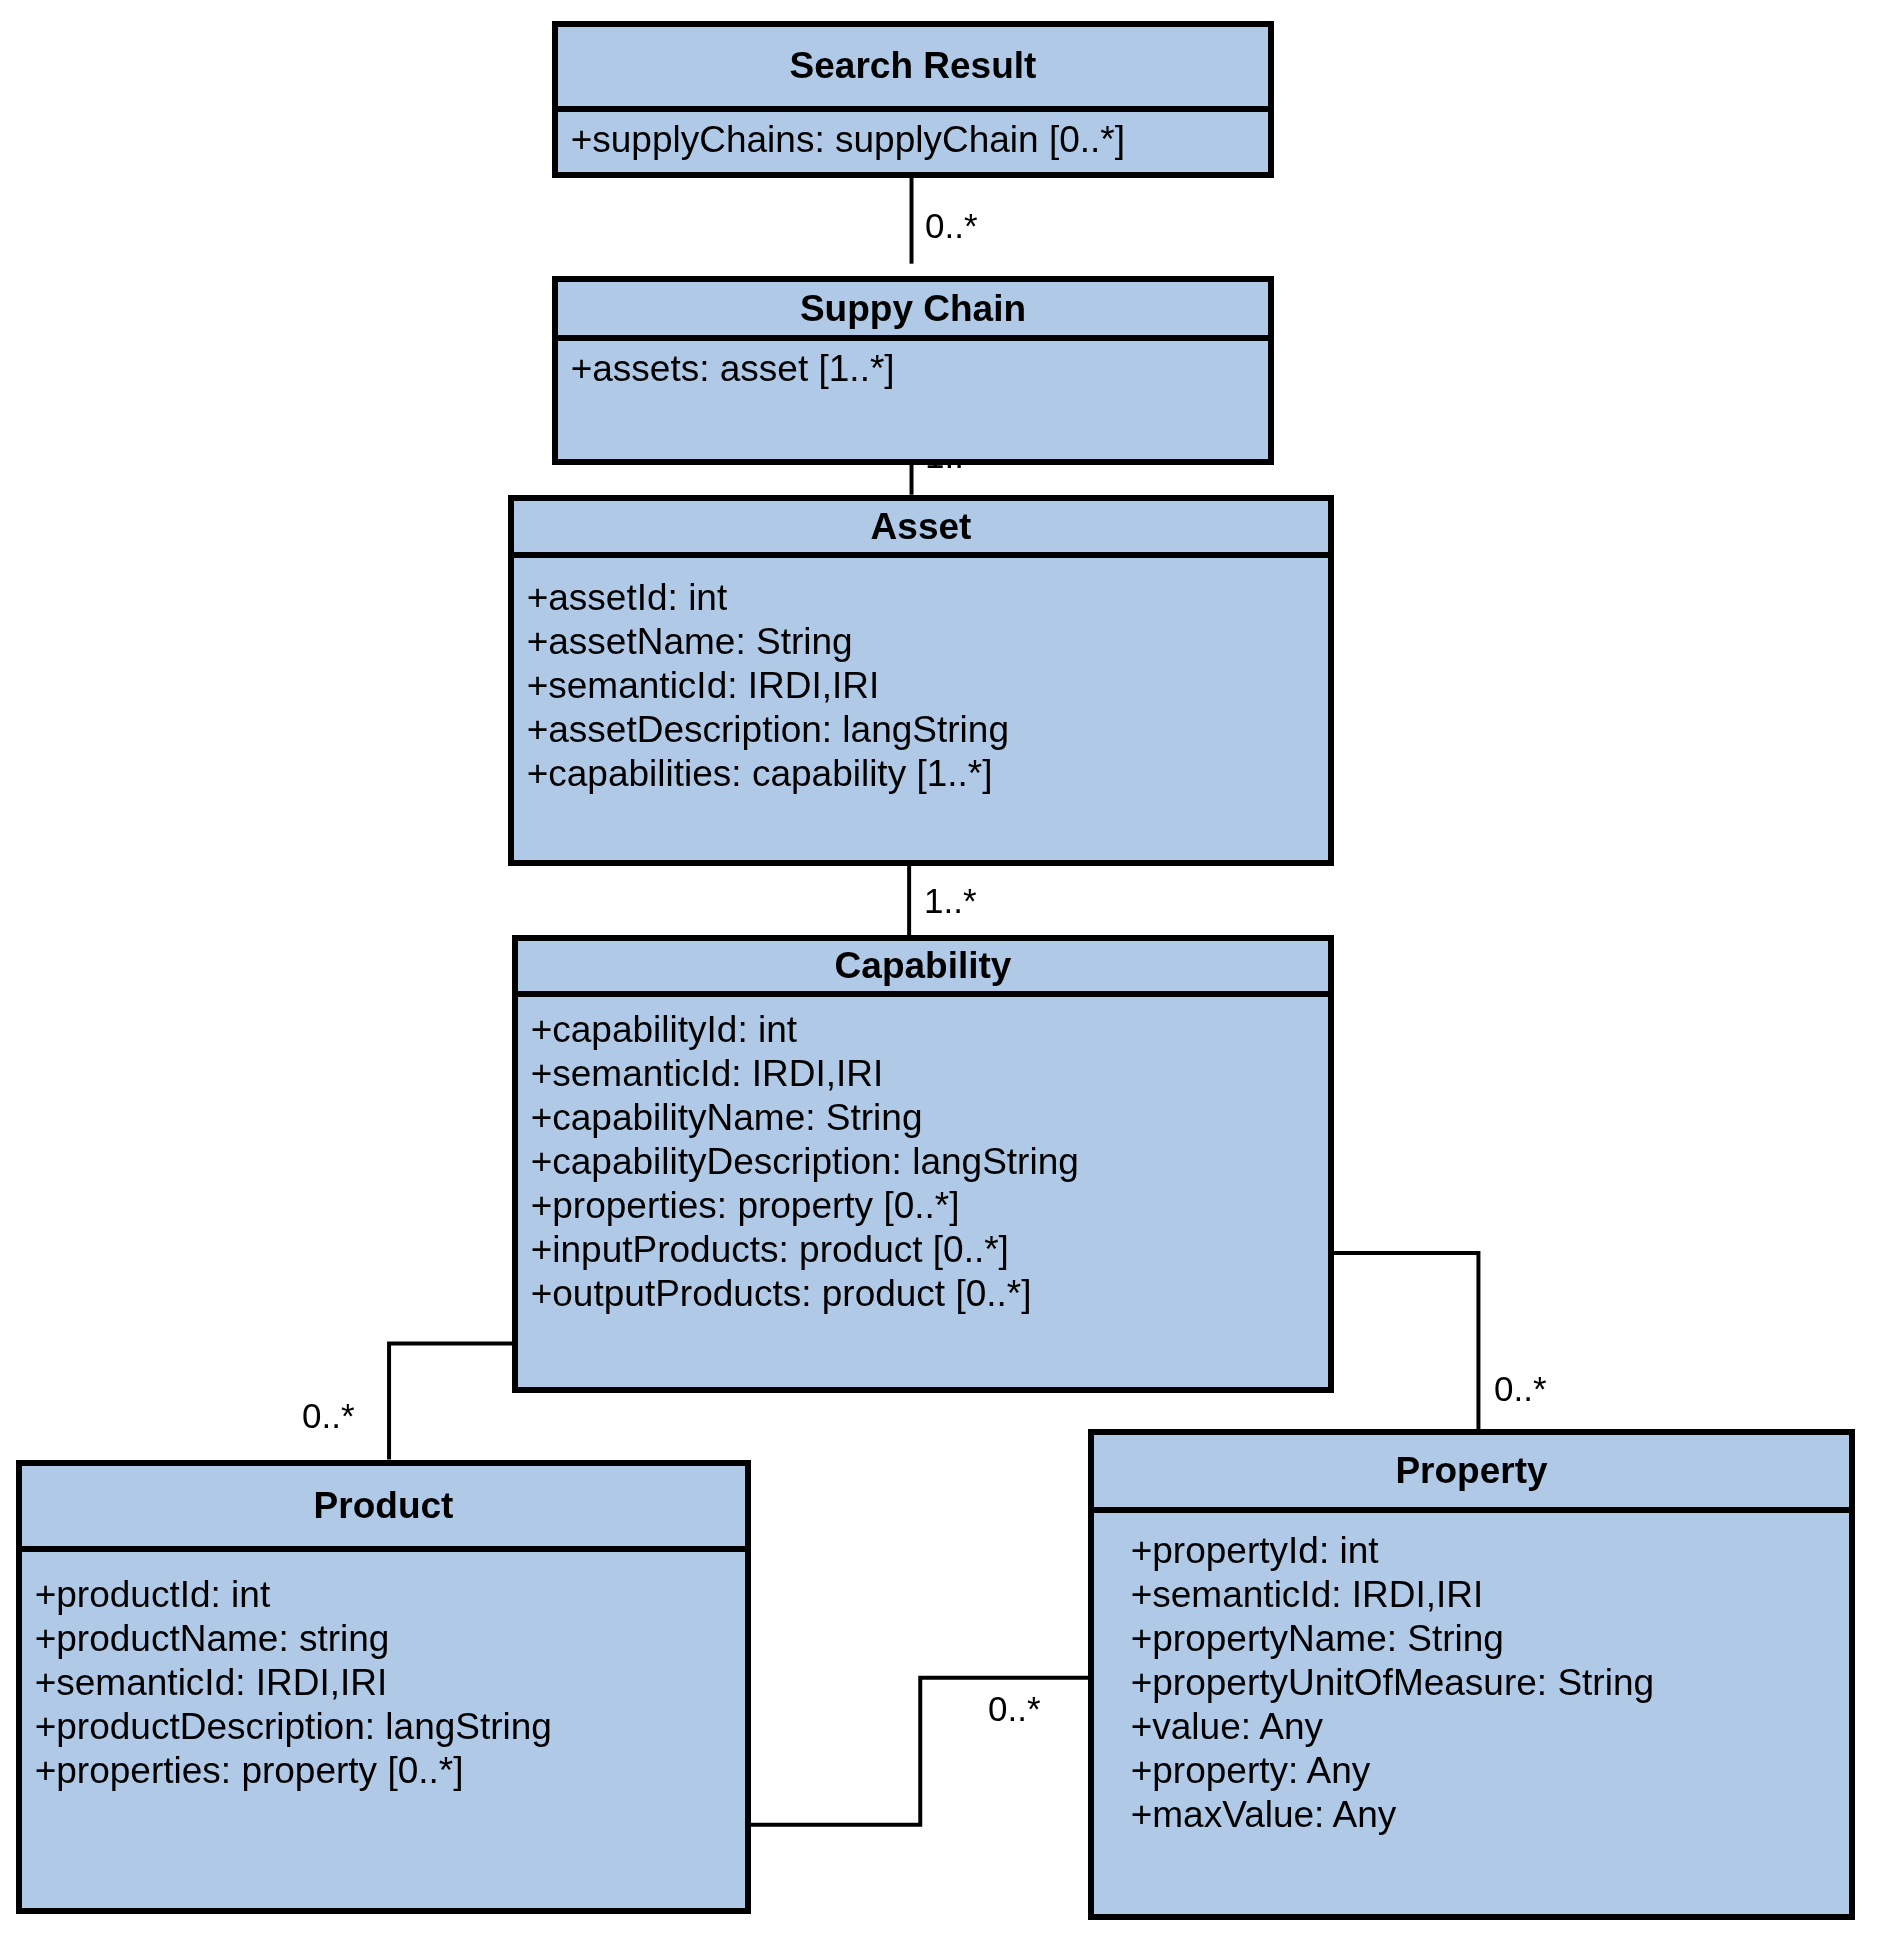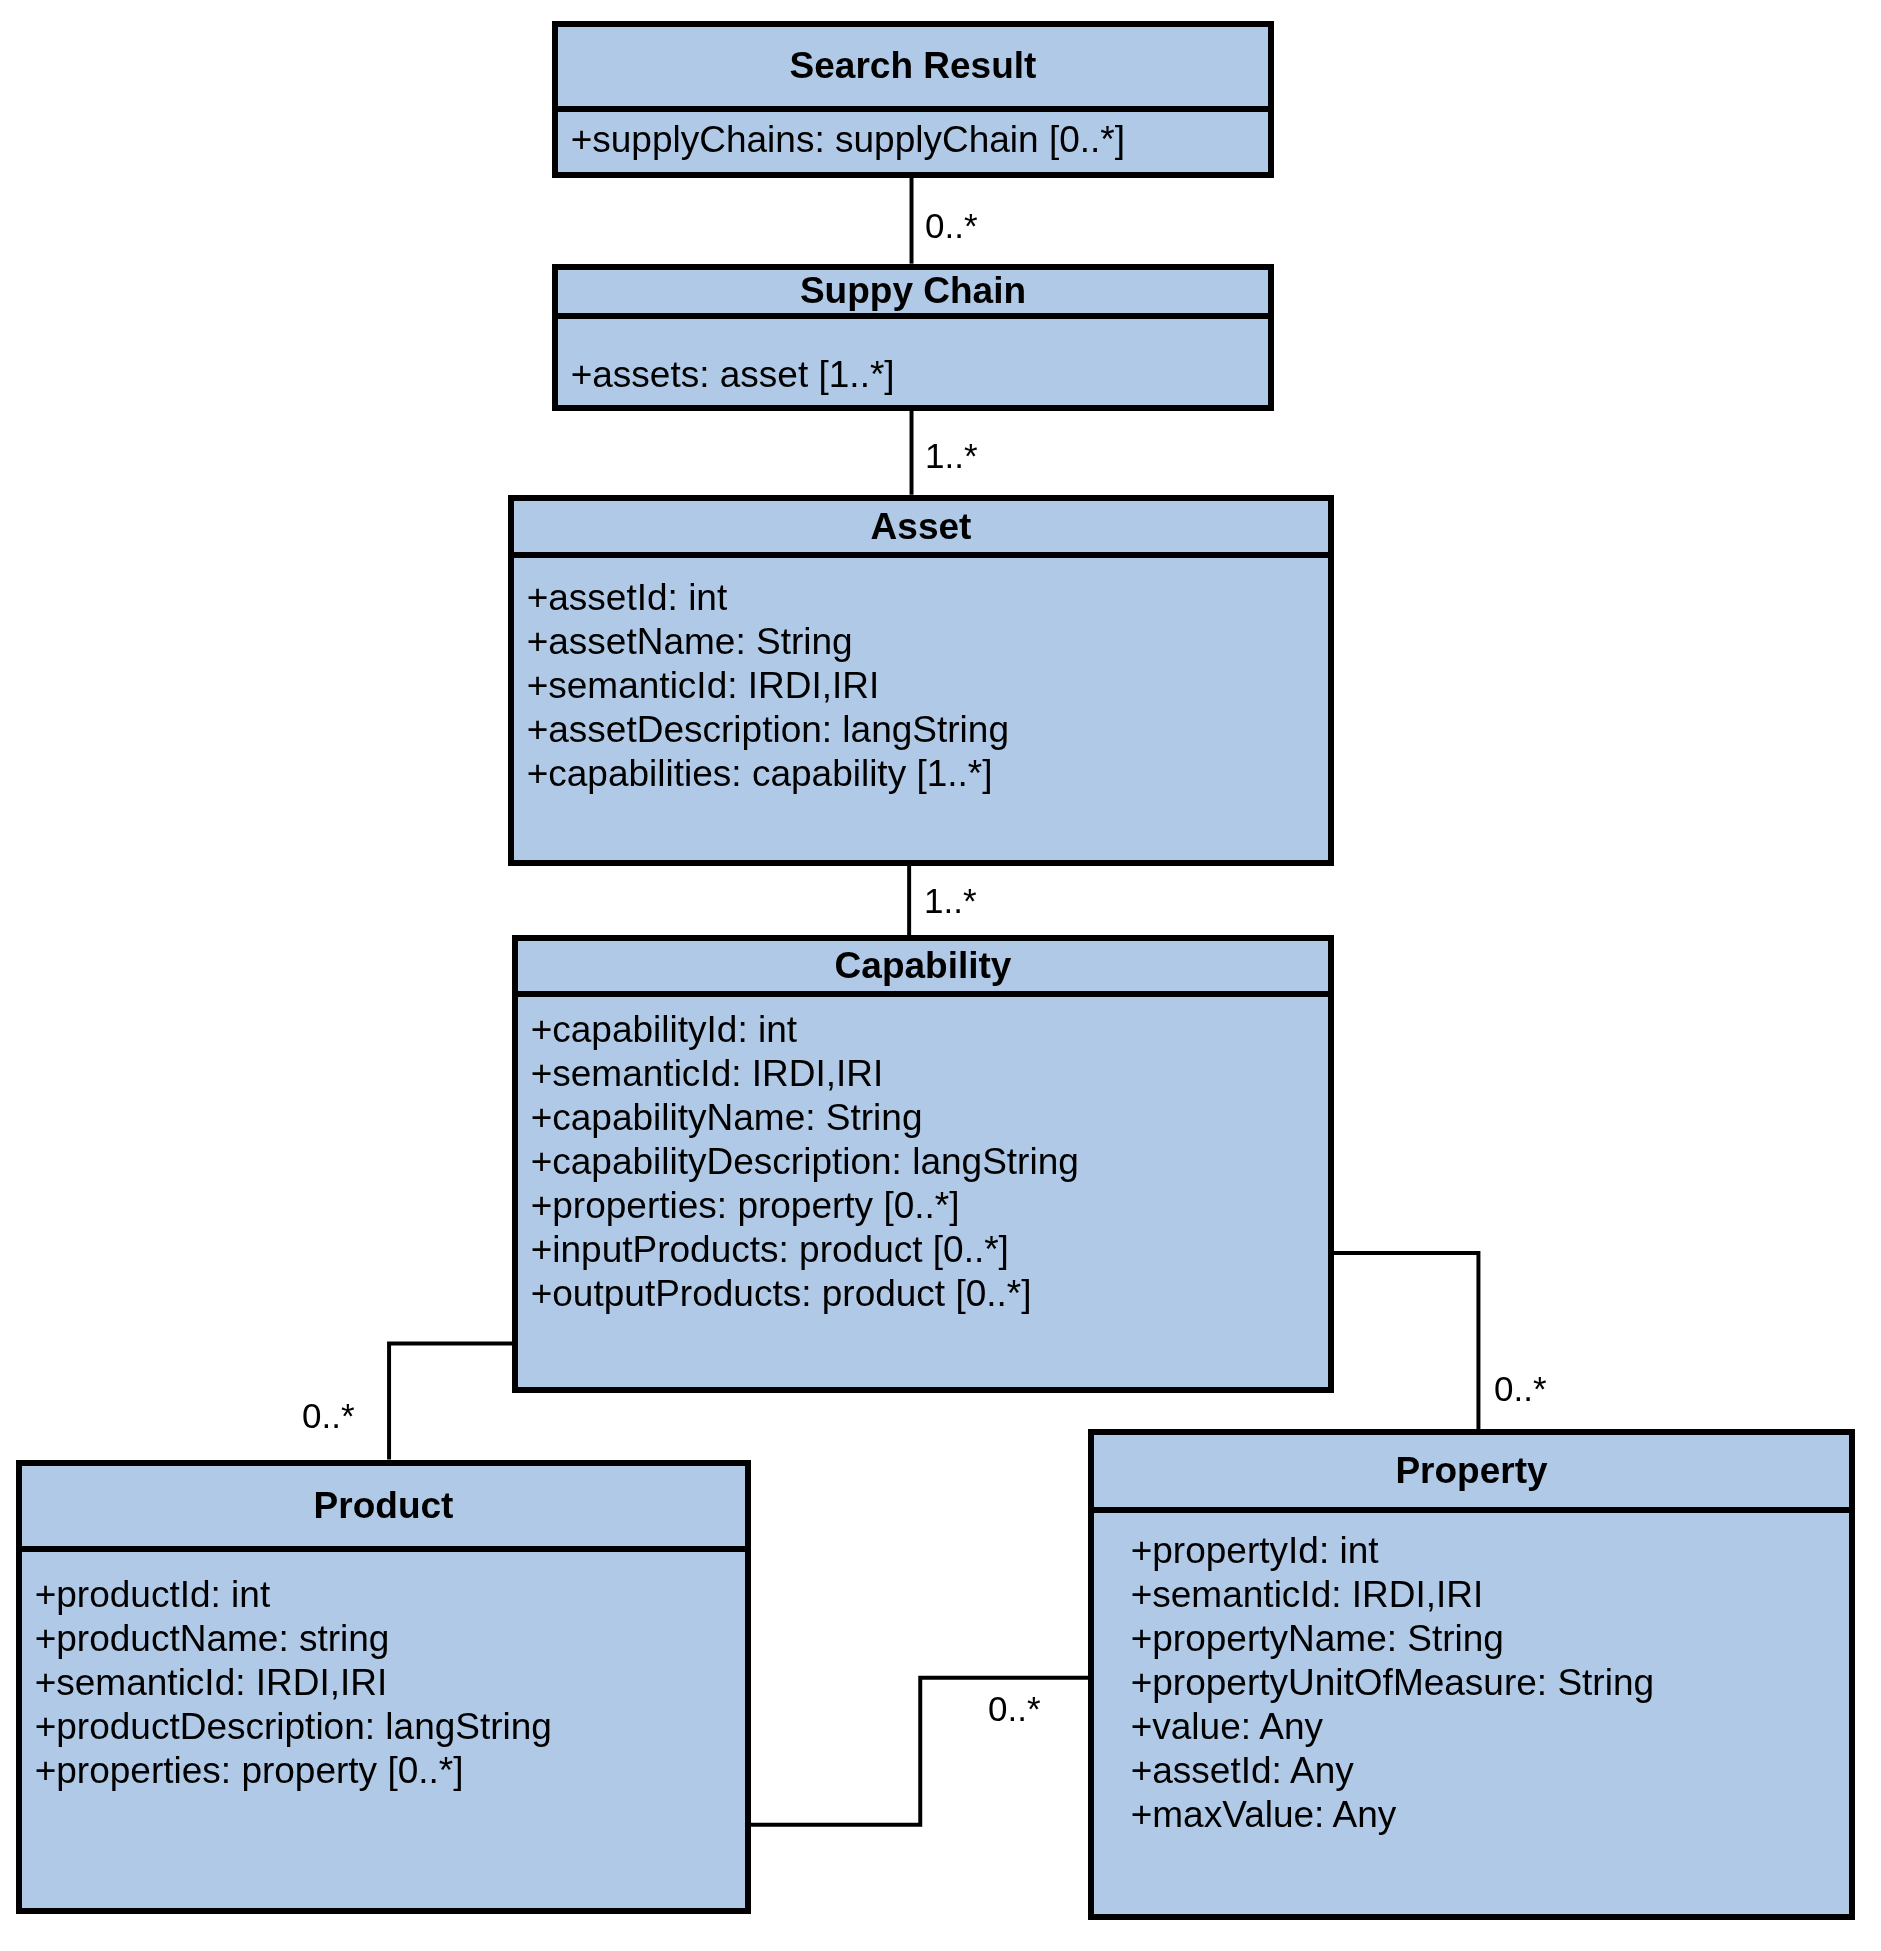--- a/index.html
+++ b/index.html
@@ -104,21 +104,21 @@
   <div class="mult" style="left:1494px; top:1371px;">0..*</div>
   <div class="mult" style="left:988px; top:1691px;">0..*</div>
 
   <div class="uml-class sz-sm" style="left:552px; top:20.6px; width:722px; height:157px;">
     <div class="uml-header" style="height:85px;text-align:right;">Search Result</div>
     <div class="uml-attrs" style="padding-top:6.4px;">
       <div class="uml-attr">+supplyChains: supplyChain [0..*]</div>
     </div>
   </div>
 
-  <div class="uml-class sz-sm" style="left:552px; top:264px; width:722px; height:147px;gap:28px;">
+  <div class="uml-class sz-sm" style="left:552px; top:276px; width:722px; height:189px;">
     <div class="uml-header" style="height:59px;">Suppy Chain</div>
     <div class="uml-attrs" style="padding-top:6.4px;">
       <div class="uml-attr">+assets: asset [1..*]</div>
     </div>
   </div>
 
   <div class="uml-class sz-md" style="left:508px; top:495px; width:826px; height:371px;">
     <div class="uml-header" style="height:57px;">Asset</div>
     <div class="uml-attrs" style="padding-top:17.5px;">
       <div class="uml-attr">+assetId: int</div>
@@ -154,19 +154,19 @@
   </div>
 
   <div class="uml-class sz-md" style="left:1088px; top:1429px; width:767px; height:491px;">
     <div class="uml-header" style="height:78px;">Property</div>
     <div class="uml-attrs" style="padding-top:16px;margin-left:24px;">
       <div class="uml-attr">+propertyId: int</div>
       <div class="uml-attr">+semanticId: IRDI,IRI</div>
       <div class="uml-attr">+propertyName: String</div>
       <div class="uml-attr">+propertyUnitOfMeasure: String</div>
       <div class="uml-attr">+value: Any</div>
-      <div class="uml-attr">+assetId: Any</div>
+      <div class="uml-attr">+property: Any</div>
       <div class="uml-attr">+maxValue: Any</div>
     </div>
   </div>
 
 </div>
 
 
 </body></html>

